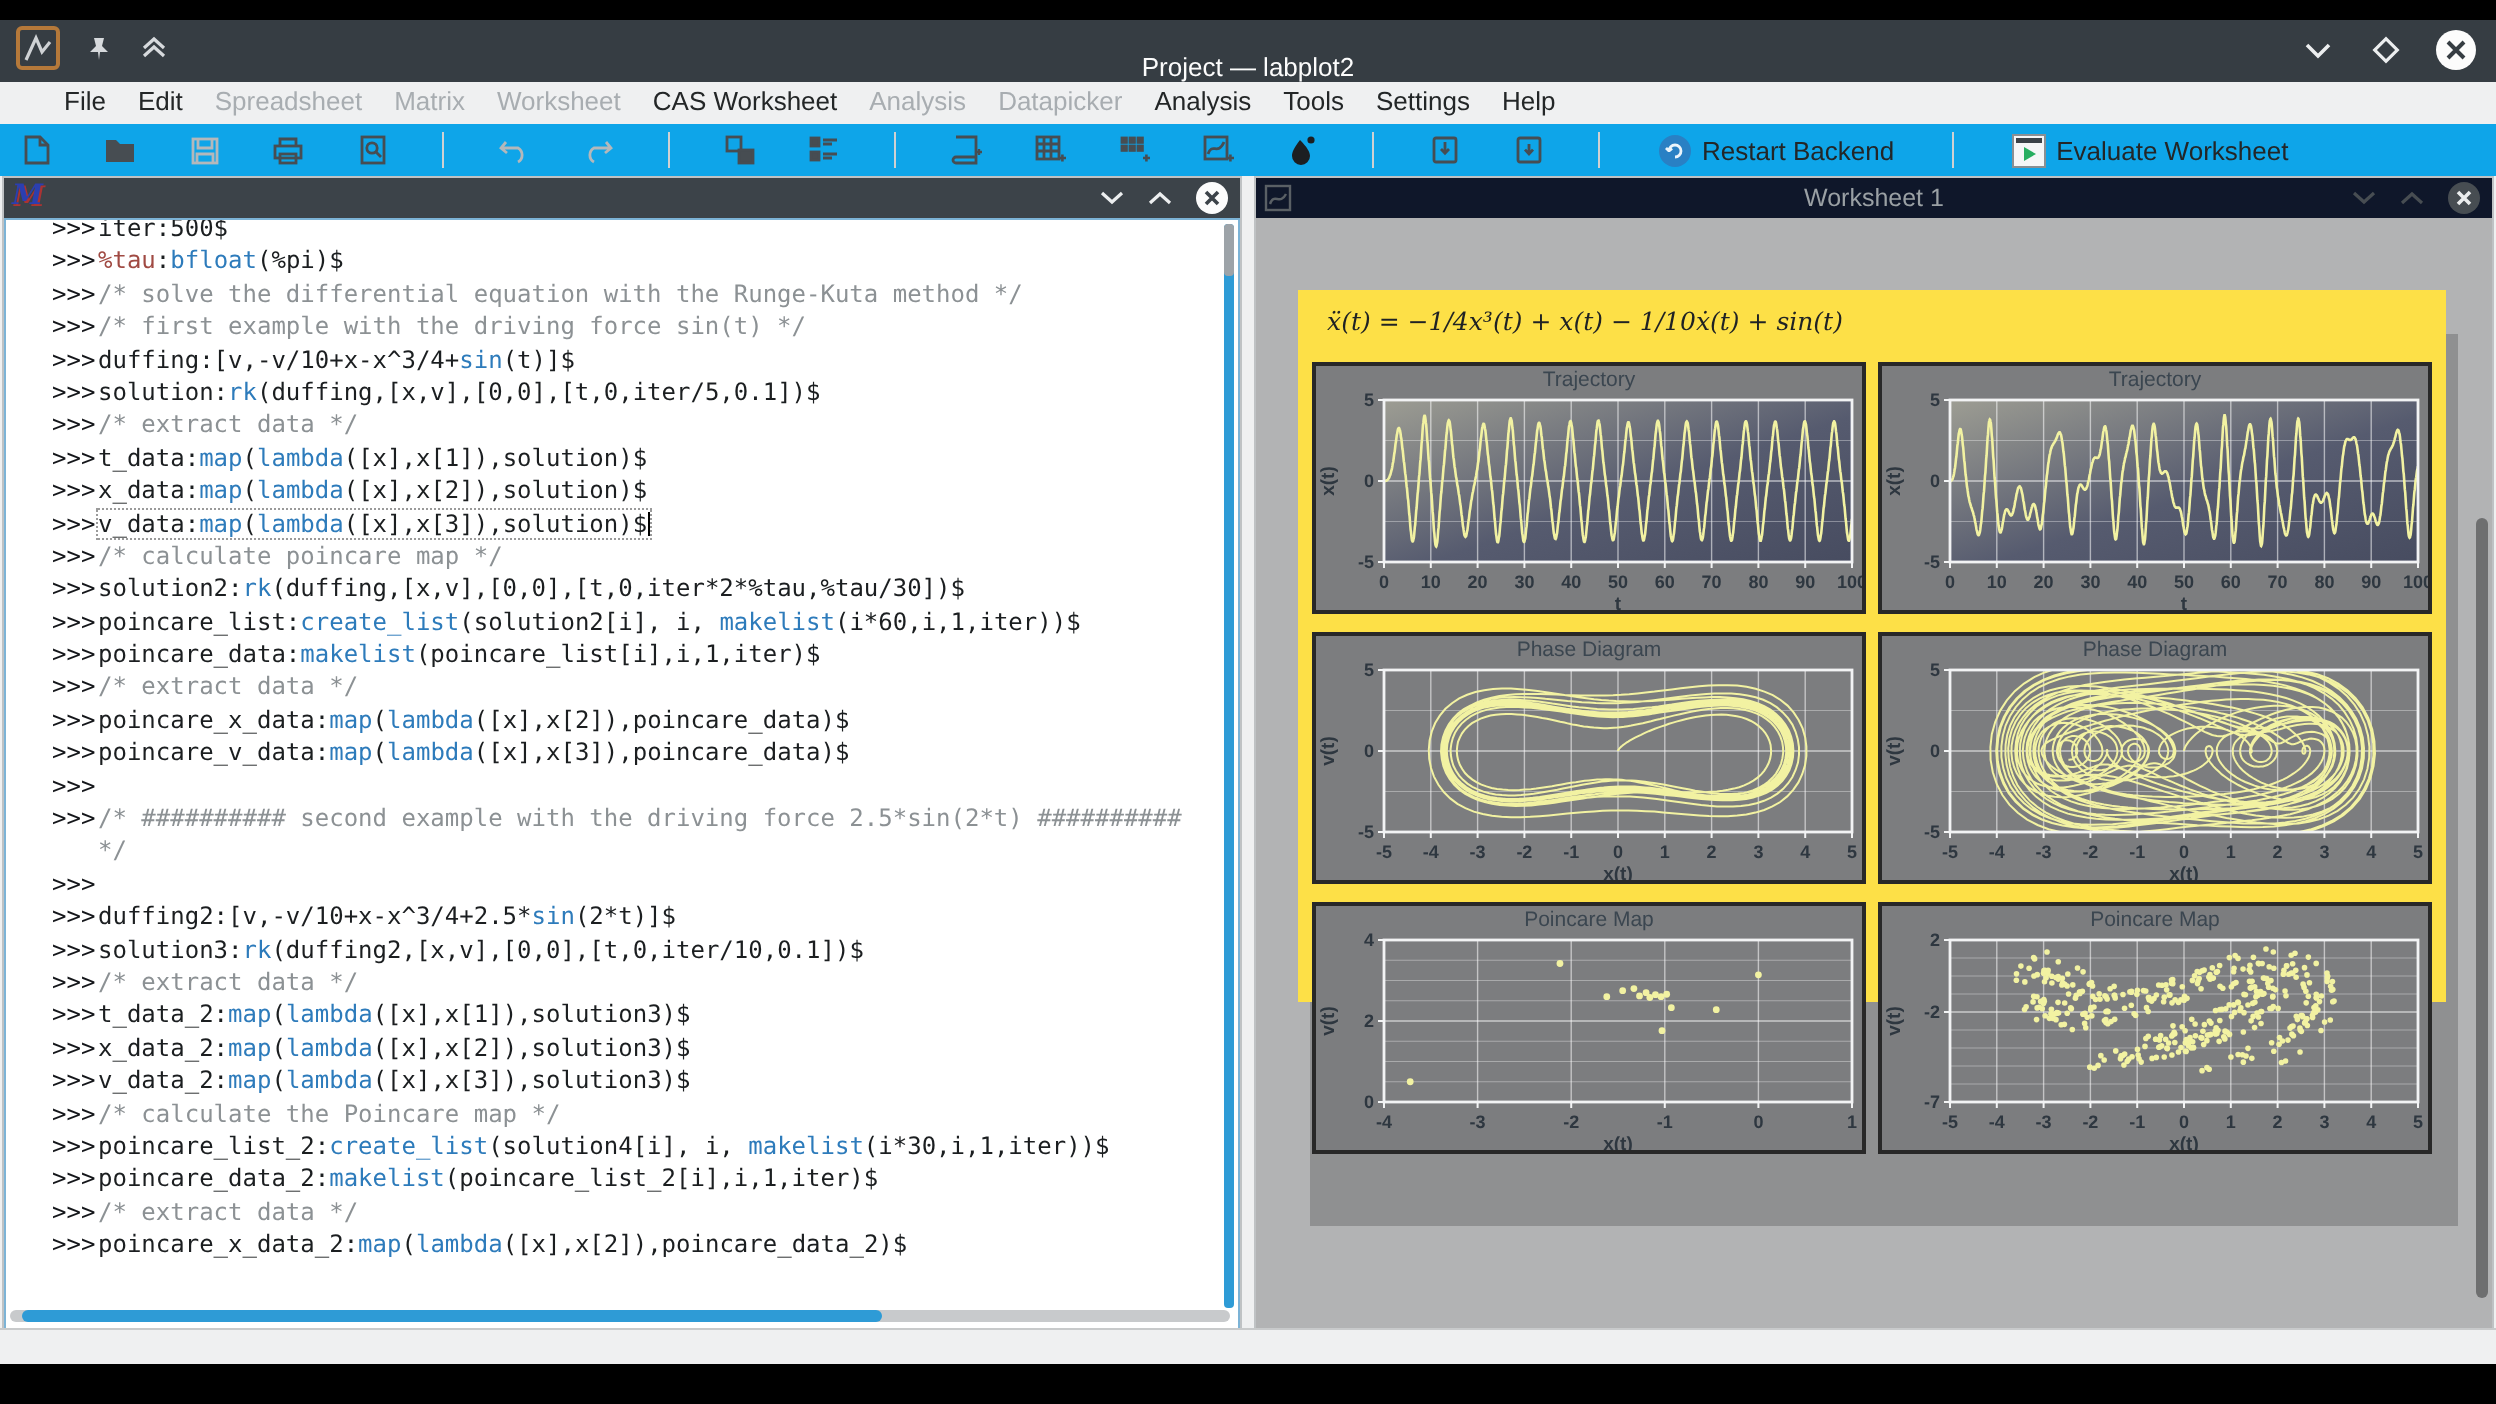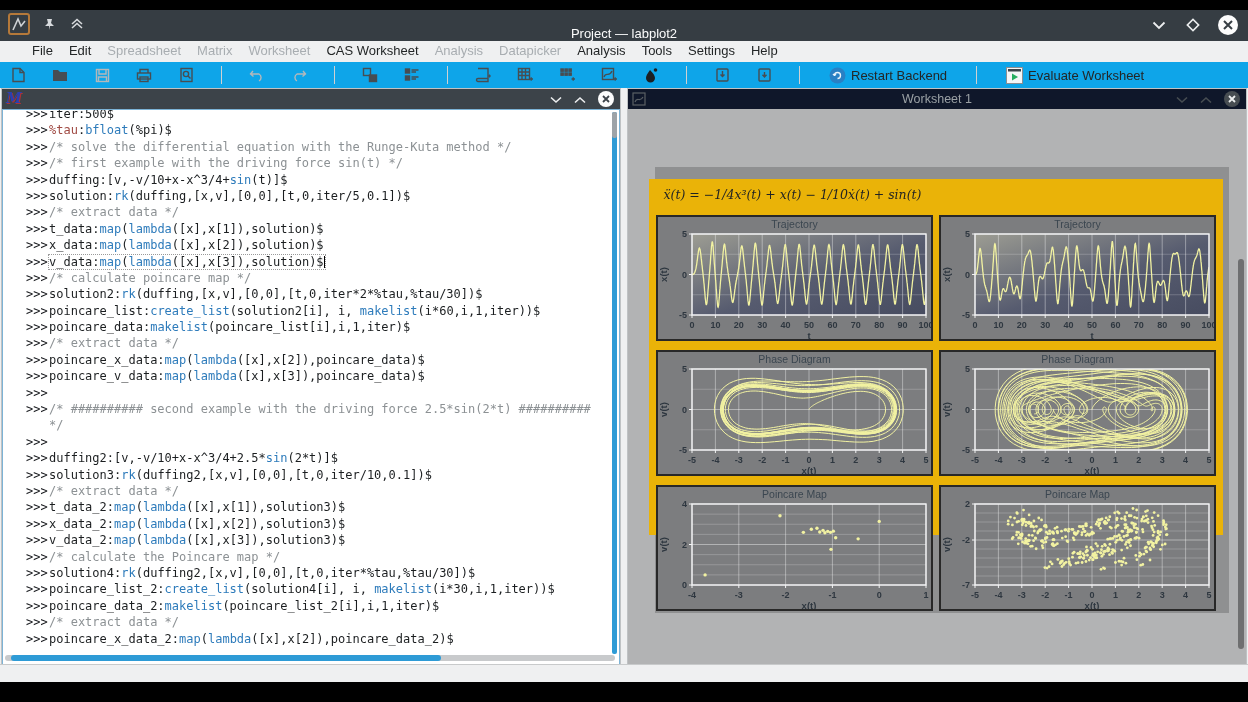--- a/index.html
+++ b/index.html
@@ -59,21 +59,21 @@
   .vscroll .thumb { position:absolute; left:0; top:0; width:5px; height:26px; background:#9da3a8; border-radius:2px; }
   .hscroll { position:absolute; left:2px; bottom:3px; width:610px; height:6px; background:#c8cacc; border-radius:3px; }
   .hscroll .thumb { position:absolute; left:6px; top:0; height:6px; width:430px; background:#2e9bd6; border-radius:3px; }
 
   
   .win-worksheet { left:627px; width:620px; }
   .win-worksheet .subhdr { background:#0f172a; }
   .win-worksheet .subhdr .title { color:#9aa0a4; }
   .ws-body { position:absolute; left:0; top:20px; width:100%; height:556px; background:#b2b3b4; overflow:hidden; }
   .ws-page-shadow { position:absolute; left:27px; top:58px; width:574px; height:446px; background:#8f9091; }
-  .ws-page { position:absolute; left:21px; top:70px; width:574px; height:356px; background:#eab308; }
+  .ws-page { position:absolute; left:21px; top:36px; width:574px; height:356px; background:#fde047; }
   .ws-scroll { position:absolute; right:2px; top:150px; width:6px; height:390px; background:#6e6f70; border-radius:3px; }
 
   .eq-row { position:absolute; left:0; top:8px; width:574px; display:flex; }
   .eq { width:287px; text-align:center; font-family:"DejaVu Serif", serif; font-style:italic;
         font-size:12.5px; color:#1f2224; }
 
   .plot-grid { position:absolute; left:7px; top:36px; width:560px; }
   .plotbox { position:absolute; width:277px; height:126px; background:#7c7d7f; border:2px solid #282828; }
   .plot-title { position:absolute; left:0; top:1px; width:100%; text-align:center;
                 font-size:10.5px; font-weight:normal; color:#3b4650; }
@@ -310,21 +310,20 @@
             <div class="cline"><span class="prompt">&gt;&gt;&gt;</span><span class="code-wrap"><span class="seg-c">/* ########## second example with the driving force 2.5*sin(2*t) ##########</span></span></div>
             <div class="cline"><span class="prompt"></span><span class="code-wrap"><span class="seg-c">*/</span></span></div>
             <div class="cline"><span class="prompt">&gt;&gt;&gt;</span><span class="code-wrap"></span></div>
             <div class="cline"><span class="prompt">&gt;&gt;&gt;</span><span class="code-wrap"><span class="seg-t">duffing2:[v,-v/10+x-x^3/4+2.5*</span><span class="seg-k">sin</span><span class="seg-t">(2*t)]$</span></span></div>
             <div class="cline"><span class="prompt">&gt;&gt;&gt;</span><span class="code-wrap"><span class="seg-t">solution3:</span><span class="seg-k">rk</span><span class="seg-t">(duffing2,[x,v],[0,0],[t,0,iter/10,0.1])$</span></span></div>
             <div class="cline"><span class="prompt">&gt;&gt;&gt;</span><span class="code-wrap"><span class="seg-c">/* extract data */</span></span></div>
             <div class="cline"><span class="prompt">&gt;&gt;&gt;</span><span class="code-wrap"><span class="seg-t">t_data_2:</span><span class="seg-k">map</span><span class="seg-t">(</span><span class="seg-k">lambda</span><span class="seg-t">([x],x[1]),solution3)$</span></span></div>
             <div class="cline"><span class="prompt">&gt;&gt;&gt;</span><span class="code-wrap"><span class="seg-t">x_data_2:</span><span class="seg-k">map</span><span class="seg-t">(</span><span class="seg-k">lambda</span><span class="seg-t">([x],x[2]),solution3)$</span></span></div>
             <div class="cline"><span class="prompt">&gt;&gt;&gt;</span><span class="code-wrap"><span class="seg-t">v_data_2:</span><span class="seg-k">map</span><span class="seg-t">(</span><span class="seg-k">lambda</span><span class="seg-t">([x],x[3]),solution3)$</span></span></div>
             <div class="cline"><span class="prompt">&gt;&gt;&gt;</span><span class="code-wrap"><span class="seg-c">/* calculate the Poincare map */</span></span></div>
-            <div class="cline"><span class="prompt">&gt;&gt;&gt;</span><span class="code-wrap"><span class="seg-t">solution4:</span><span class="seg-k">rk</span><span class="seg-t">(duffing2,[x,v],[0,0],[t,0,iter*%tau,%tau/30])$</span></span></div>
             <div class="cline"><span class="prompt">&gt;&gt;&gt;</span><span class="code-wrap"><span class="seg-t">poincare_list_2:</span><span class="seg-k">create_list</span><span class="seg-t">(solution4[i], i, </span><span class="seg-k">makelist</span><span class="seg-t">(i*30,i,1,iter))$</span></span></div>
             <div class="cline"><span class="prompt">&gt;&gt;&gt;</span><span class="code-wrap"><span class="seg-t">poincare_data_2:</span><span class="seg-k">makelist</span><span class="seg-t">(poincare_list_2[i],i,1,iter)$</span></span></div>
             <div class="cline"><span class="prompt">&gt;&gt;&gt;</span><span class="code-wrap"><span class="seg-c">/* extract data */</span></span></div>
             <div class="cline"><span class="prompt">&gt;&gt;&gt;</span><span class="code-wrap"><span class="seg-t">poincare_x_data_2:</span><span class="seg-k">map</span><span class="seg-t">(</span><span class="seg-k">lambda</span><span class="seg-t">([x],x[2]),poincare_data_2)$</span></span></div>
           </div>
         <div class="vscroll">
             <div class="thumb"></div>
           </div>
         <div class="hscroll">
             <div class="thumb"></div>

